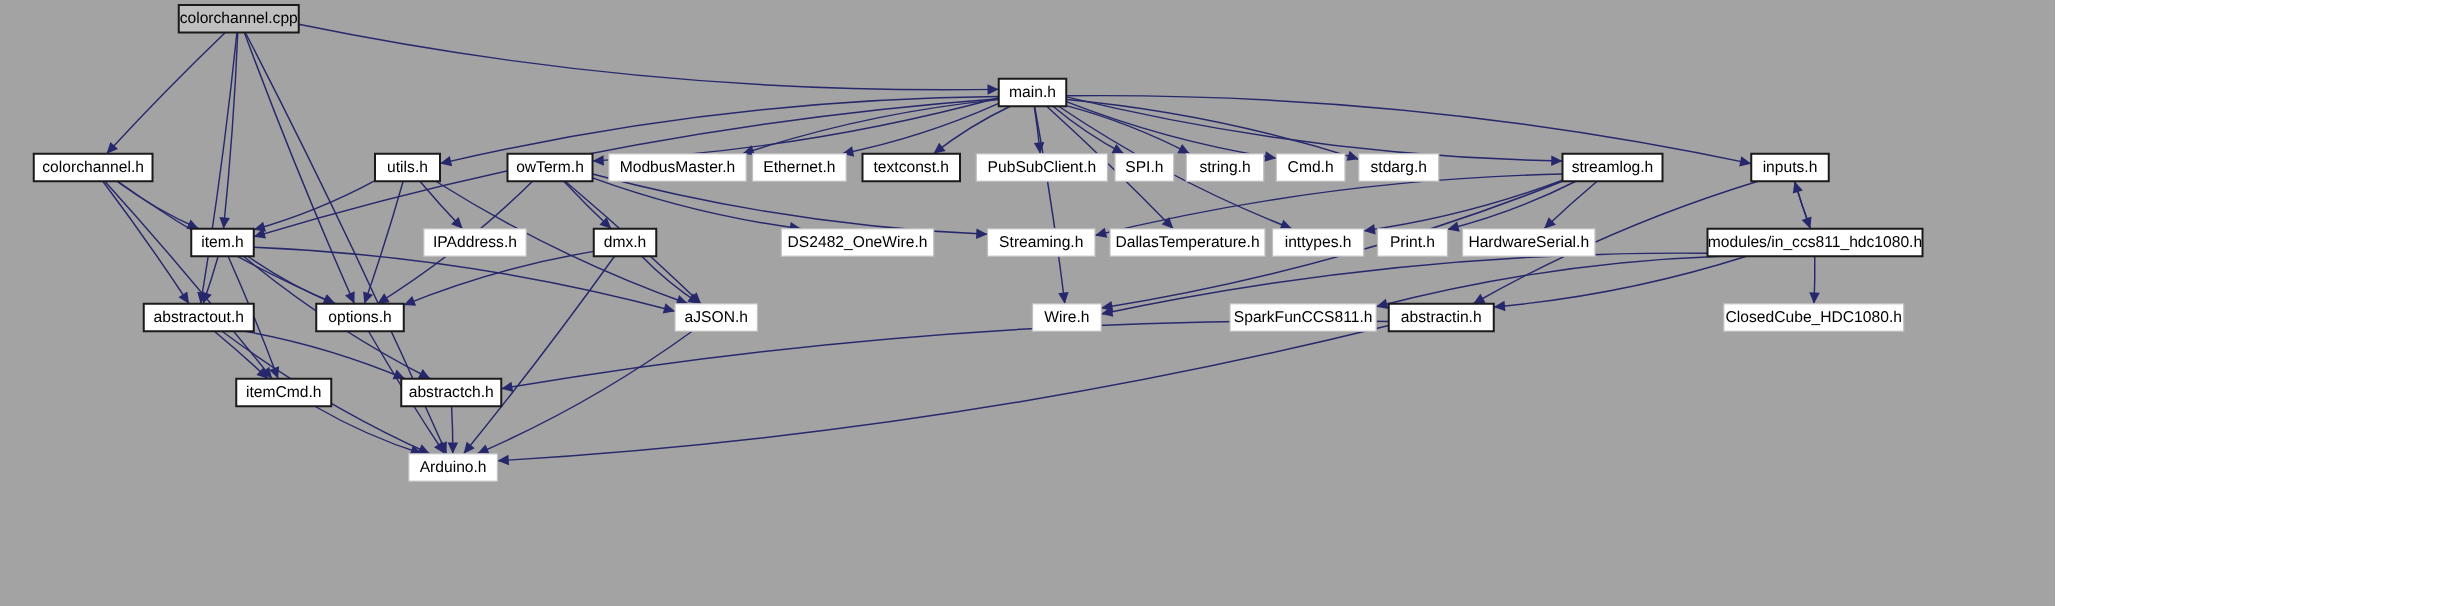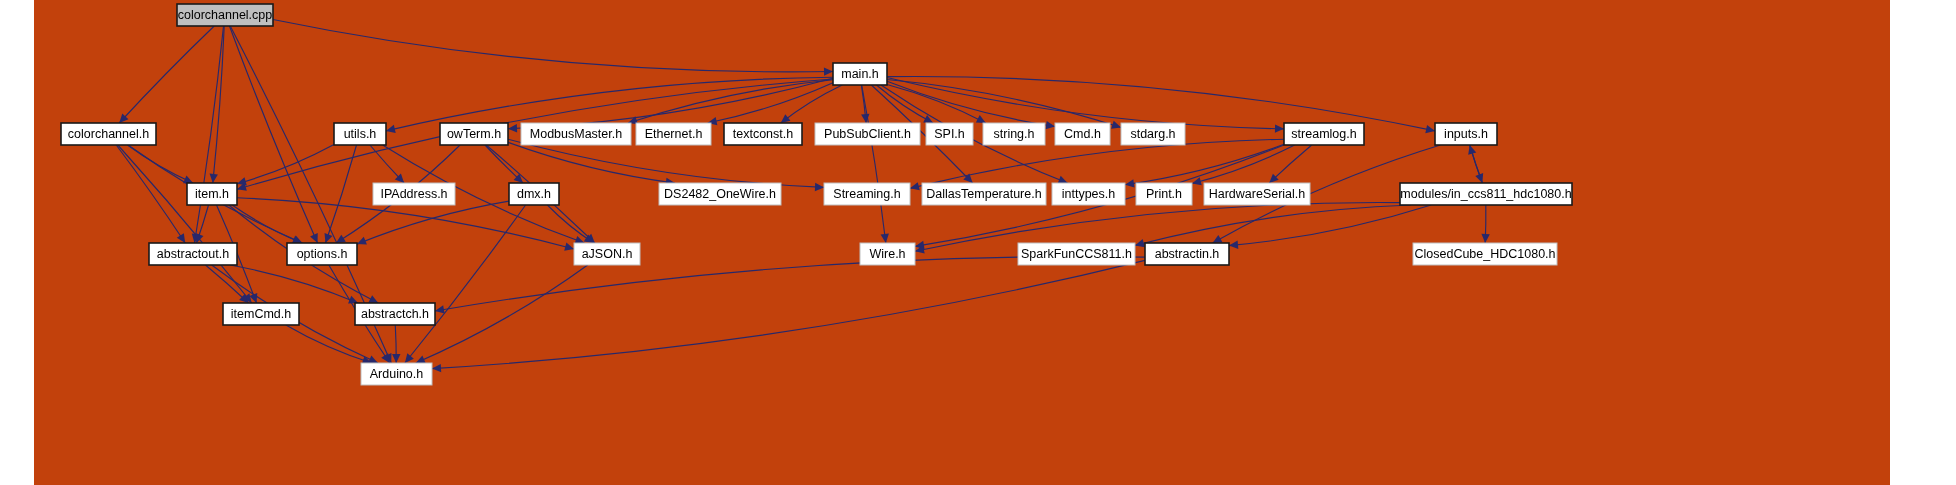--- a/index.html
+++ b/index.html
@@ -1,17 +1,17 @@
 <!DOCTYPE html>
 <html><head>
 <meta charset="utf-8">
 <style>
   html,body{margin:0;padding:0;background:#ffffff;}
   body{font-family:"Liberation Sans","DejaVu Sans",sans-serif;}
-  #graph-wrap{position:relative;width:1856px;height:485px;background:#c2410c;overflow:hidden;margin-left:34px;}
+  #graph-wrap{position:relative;width:1644px;height:485px;background:#a3a3a3;overflow:hidden;}
   svg#dep-graph{display:block;width:1956px;height:485px;}
   .node-rect{fill:#ffffff;}
   .node-rect.thin{stroke:#bfbfbf;stroke-width:1;}
   .node-rect.thick{stroke:#1a1a1a;stroke-width:1.6;}
   .node-rect.root{fill:#bfbfbf;stroke:#1a1a1a;stroke-width:1.6;}
   .node-label{font-family:"Liberation Sans","DejaVu Sans",sans-serif;font-size:12.5px;fill:#000000;
               text-anchor:middle;dominant-baseline:middle;}
   .edge{fill:none;stroke:#27286b;stroke-width:1.15;}
   .edge-head{fill:#27286b;stroke:none;}
 </style>

